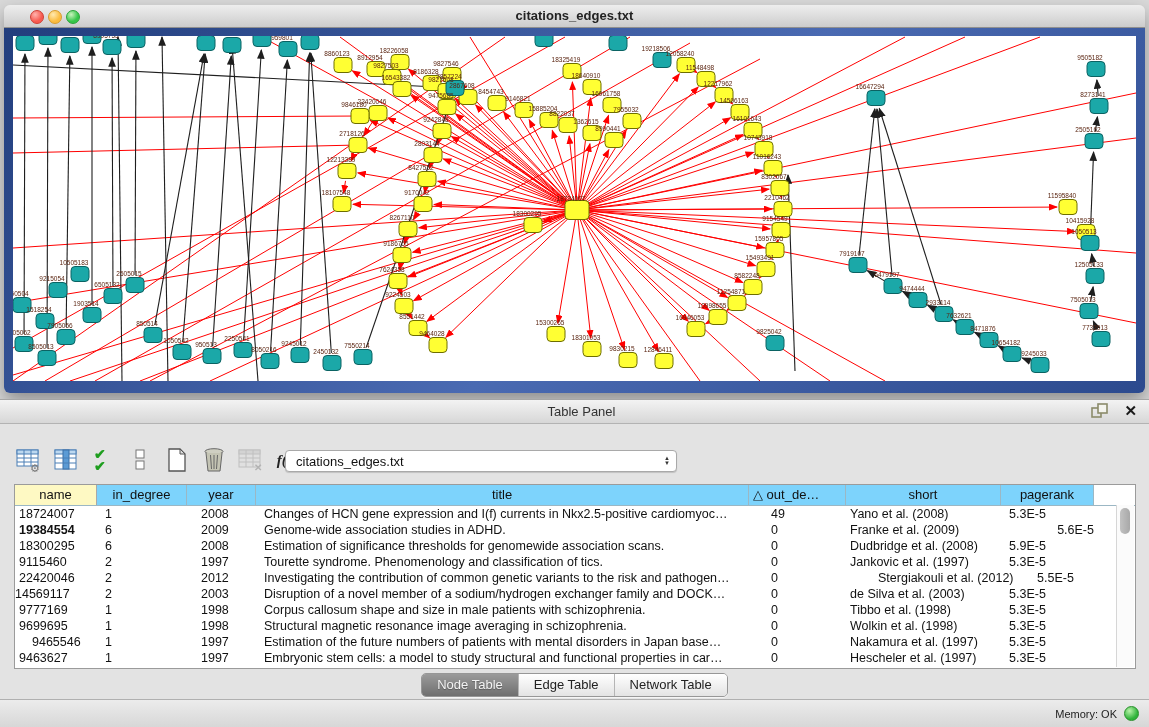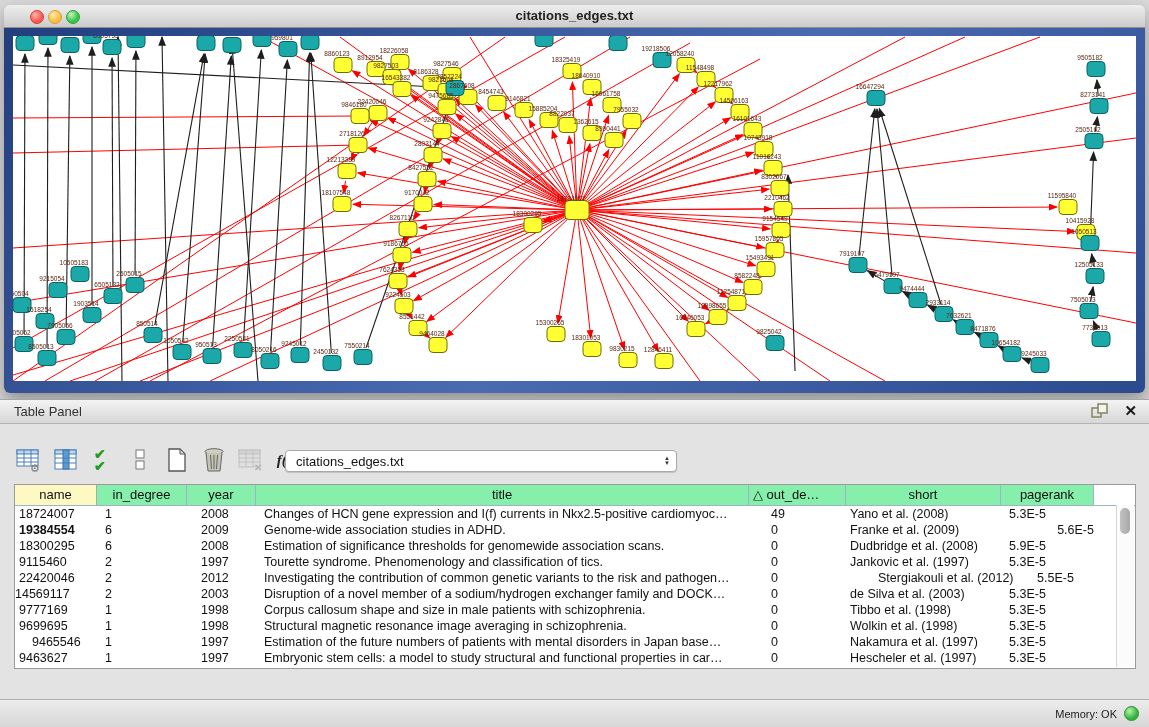--- a/index.html
+++ b/index.html
@@ -18,39 +18,39 @@
   #gw-canvas-frame{position:absolute;top:23px;left:0;right:0;bottom:0;
     background:linear-gradient(135deg,#223e7d,#4a6ab2 55%,#2c4a8e);
     border-radius:0 0 6px 6px;padding:8px 9px 12px 9px;box-sizing:border-box;}
   #gw-canvas{width:100%;height:100%;background:#ffffff;position:relative;overflow:hidden;}
   #net-svg{position:absolute;left:0;top:0;}
   
   #table-panel{position:absolute;left:0;top:399px;width:1149px;height:328px;
     background:#e3e3e3;border-top:1px solid #a6a6a6;box-sizing:border-box;}
   #tp-titlebar{position:relative;height:23px;background:linear-gradient(#f3f3f3,#d7d7d7);
     border-bottom:1px solid #b3b3b3;}
-  #tp-title{font-size:13px;color:#333;line-height:23px;padding-left:14px;}
+  #tp-title{font-size:13px;color:#333;line-height:23px;padding-left:14px;text-align:center;}
   #tp-buttons{position:absolute;right:12px;top:3px;display:flex;gap:16px;align-items:center;}
   #tp-float{width:17px;height:16px;display:block;}
   #tp-close{font-size:15px;font-weight:bold;color:#1a1a1a;line-height:16px;cursor:default;}
   
   #tp-toolbar{position:absolute;left:16px;top:45px;height:30px;display:flex;align-items:center;gap:11px;}
   .tbi{width:26px;height:26px;display:flex;align-items:center;justify-content:center;}
   .fx{font-family:"Liberation Serif",serif;font-style:italic;font-size:15px;color:#222;font-weight:bold;}
   #net-select{position:absolute;left:285px;top:50px;width:392px;height:22px;background:#ffffff;
     border:1px solid #a9a9a9;border-radius:4px;box-shadow:0 1px 1px rgba(0,0,0,.15);
     display:flex;align-items:center;box-sizing:border-box;}
   #net-select .val{flex:1;font-size:13px;color:#111;padding-left:10px;}
   #net-select .stepper{display:flex;flex-direction:column;align-items:center;justify-content:center;
      width:18px;font-size:6px;line-height:5px;color:#333;}
   
   #tbl{position:absolute;left:14px;top:84px;width:1122px;height:185px;background:#fff;
     border:1px solid #9b9b9b;box-sizing:border-box;overflow:hidden;}
   #tbl-head{display:flex;height:20px;background:#fff;border-bottom:1px solid #9bb7c4;}
-  .hc{box-sizing:border-box;height:20px;background:#86efac;border-right:1px solid #9bb7c4;
+  .hc{box-sizing:border-box;height:20px;background:#7dd3fc;border-right:1px solid #9bb7c4;
       font-size:13px;color:#111;line-height:19px;text-align:center;overflow:hidden;white-space:nowrap;}
   .hc.first{background:#fef9c3;border-right:1px solid #a9a9a9;}
   .hc.left{text-align:left;padding-left:4px;}
   .trow{display:flex;height:16px;}
   .tc{box-sizing:border-box;font-size:12.5px;color:#111;line-height:16px;
       overflow:hidden;white-space:nowrap;}
   
   #vscroll{position:absolute;right:1px;top:20px;bottom:1px;width:17px;background:#fbfbfb;
      border-left:1px solid #d6d6d6;}
   #vthumb{position:absolute;left:3px;top:3px;width:10px;height:26px;border-radius:5px;
@@ -644,18 +644,25 @@
           <div class="tc" style="width: 97px; padding-left: 22px;">0</div>
           <div class="tc" style="width: 155px; padding-left: 4px;">Hescheler et al. (1997)</div>
           <div class="tc" style="width: 93px; padding-left: 8px;">5.3E-5</div>
         </div>
       </div>
     <div id="vscroll">
       <div id="vthumb"></div>
     </div>
   </div>
 
+  <div id="tbl-tabs">
+    <div id="seg">
+      <span class="seg-btn sel">Node Table</span>
+      <span class="seg-btn">Edge Table</span>
+      <span class="seg-btn">Network Table</span>
+    </div>
+  </div>
 
   <div id="status-bar">
     <span id="mem-label">Memory: OK</span>
     <span id="mem-led"></span>
   </div>
 </div>
 
 </body></html>

